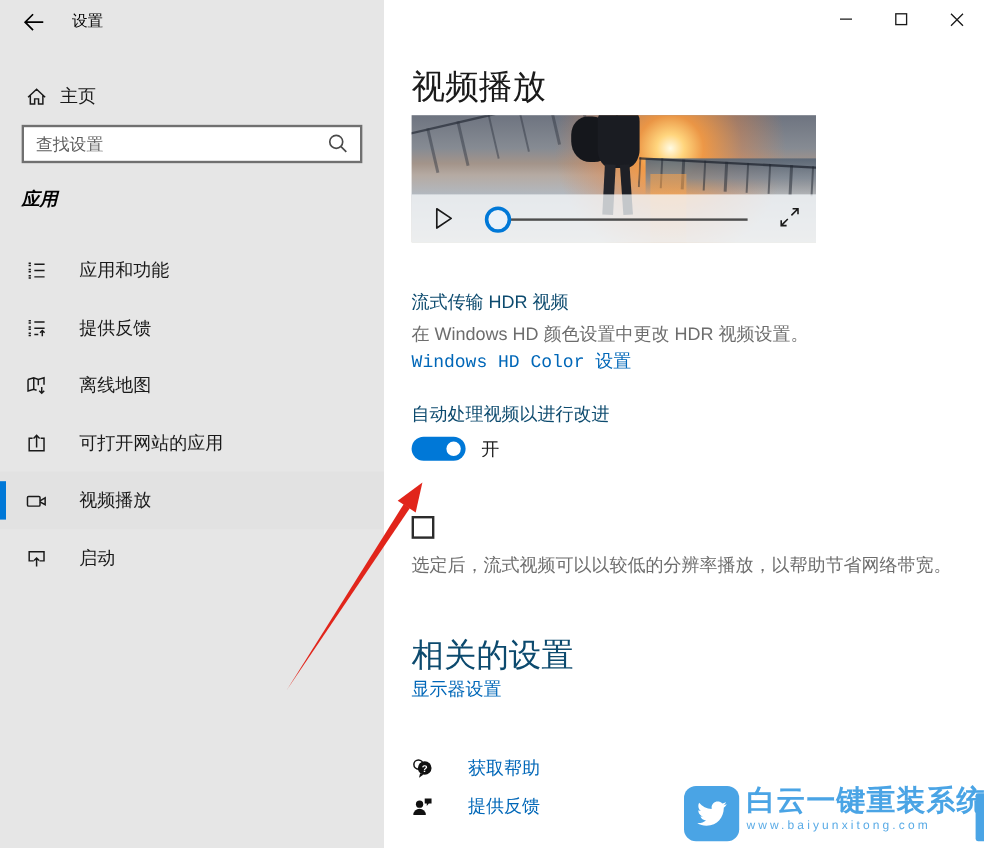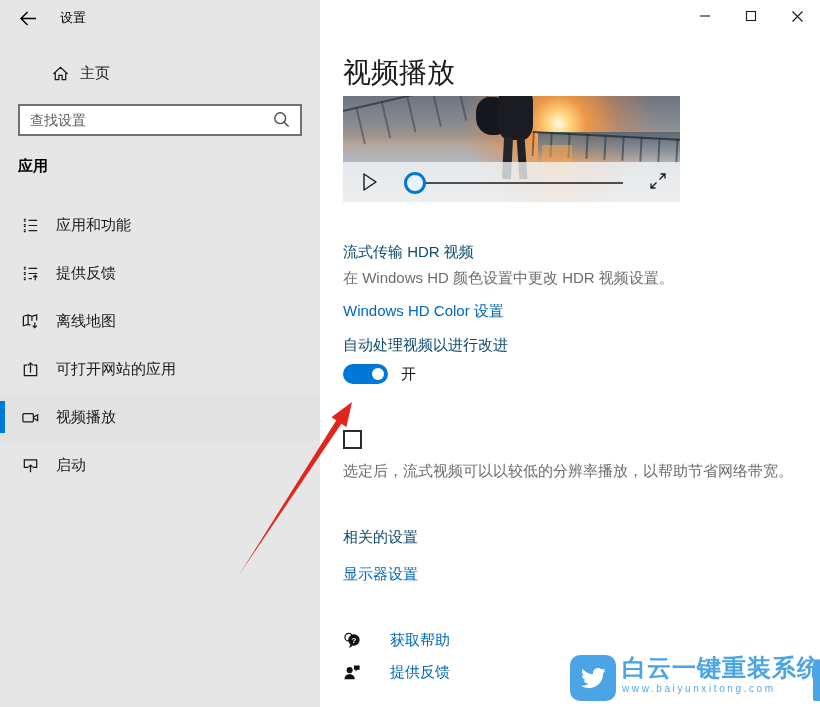--- a/index.html
+++ b/index.html
@@ -4,32 +4,32 @@
 <style>
   * { margin:0; padding:0; box-sizing:border-box; }
   html,body { width:820px; height:707px; overflow:hidden; }
   body { font-family:"Liberation Sans","DejaVu Sans",sans-serif; color:#1a1a1a; }
   .window { position:relative; width:820px; height:707px; background:#ffffff; overflow:hidden; }
 
   
   .sidebar { position:absolute; left:0; top:0; width:320px; height:707px; background:#e6e6e6; }
   .back-btn { position:absolute; left:12px; top:5px; width:32px; height:26px; display:flex; align-items:center; justify-content:center; cursor:pointer; }
   .app-title { position:absolute; left:60px; top:9px; font-size:13px; color:#000; }
-  .home-row { position:absolute; left:0; top:56px; width:320px; height:34px; display:flex; align-items:center; cursor:pointer;padding-left:30px; }
+  .home-row { position:absolute; left:0; top:56px; width:320px; height:34px; display:flex; align-items:flex-end; cursor:pointer; }
   .home-row .ic { margin-left:21px; width:19px; height:19px; }
   .home-row .lbl { margin-left:10px; font-size:15px; }
   .searchbox { position:absolute; left:18px; top:104px; width:284px; height:32px; background:#fff; border:2px solid #707070; display:flex; align-items:center; }
   .searchbox input { flex:1; border:none; outline:none; background:transparent; font-size:14px; padding:0 6px 0 10px; color:#333; font-family:inherit; }
   .searchbox input::placeholder { color:#5e5e5e; opacity:1; }
   .searchbox .mag { width:20px; height:20px; margin-right:8px; flex:0 0 auto; }
-  .section-title { position:absolute; left:18px; top:157px; font-size:15px; font-weight:bold; color:#000; }
+  .section-title { position:absolute; left:18px; top:157px; font-size:15px; font-weight:bold; color:#000;font-style:italic; }
   .nav { position:absolute; left:0; top:201px; width:320px; }
   .nav-item { position:relative; height:48px; display:flex; align-items:center; cursor:pointer; }
   .nav-item .ic { margin-left:21px; width:19px; height:19px; flex:0 0 auto; }
-  .nav-item .lbl { margin-left:16px; font-size:15px; color:#1a1a1a; white-space:nowrap; }
+  .nav-item .lbl { margin-left:26px; font-size:15px; color:#1a1a1a; white-space:nowrap; }
   .nav-item.selected { background:#e2e2e2; }
   .accent-bar { position:absolute; left:0; top:8px; width:5px; height:32px; background:#0078d7; }
 
   
   .main { position:absolute; left:320px; top:0; width:500px; height:707px; background:#fff; }
   .win-controls { position:absolute; top:0; right:0; display:flex; }
   .win-btn { width:46px; height:32px; display:flex; align-items:center; justify-content:center; cursor:pointer; }
   .page-title { position:absolute; left:23px; top:54px; font-size:28px; font-weight:400; color:#1b1b1b; }
 
   
@@ -55,32 +55,32 @@
   .seek-track { position:absolute; left:62px; top:20px; width:218px; height:2px; background:#4d4d4d; }
   .seek-thumb { position:absolute; left:61px; top:10px; width:22px; height:22px; border-radius:50%; background:#eaf1f8; border:3px solid #0078d7; cursor:pointer; }
   .expand-btn { position:absolute; right:13px; top:10px; width:18px; height:18px; cursor:pointer; }
 
   
   .t { position:absolute; left:23px; font-size:15px; color:#0c4a6e; white-space:nowrap; }
   .muted { color:#6d6d6d; }
   .link { color:#0067b8; cursor:pointer; }
   .hdr-label { top:243px; }
   .hdr-desc { top:269px; }
-  .hdr-link { top:302px; }
+  .hdr-link { top:292px;font-family:Liberation Mono, monospace; }
   .auto-label { top:336px; }
   .toggle-row { position:absolute; left:23px; top:364px; display:flex; align-items:center; }
   .toggle { width:45px; height:20px; border-radius:10px; background:#0078d7; position:relative; cursor:pointer; }
   .toggle .knob { position:absolute; right:4px; top:4px; width:12px; height:12px; border-radius:50%; background:#fff; }
   .toggle-state { margin-left:13px; font-size:15px; }
   .auto-note { top:389px; }
   .checkbox-row { position:absolute; left:23px; top:430px; display:flex; align-items:center; }
   .checkbox { width:19px; height:19px; border:2px solid #2b2b2b; background:#fff; cursor:pointer; flex:0 0 auto; }
   .checkbox-row .lbl { margin-left:10px; font-size:15px; }
   .lowres-desc { top:462px; }
-  .related-title { top:528px; font-size:15px; }
+  .related-title { top:528px; font-size:27px; }
   .related-link { top:565px; }
   .help-row { position:absolute; left:23px; display:flex; align-items:center; }
   .help-row .ic { width:19px; height:19px; flex:0 0 auto; }
   .help-row .lbl { margin-left:28px; font-size:15px; }
   .help-row-1 { top:631px; }
   .help-row-2 { top:663px; }
 
   
   .watermark { position:absolute; left:570px; top:655px; display:flex; align-items:flex-start; }
   .wm-logo { width:46px; height:46px; border-radius:10px; background:#4aa4e5; display:flex; align-items:center; justify-content:center; }

